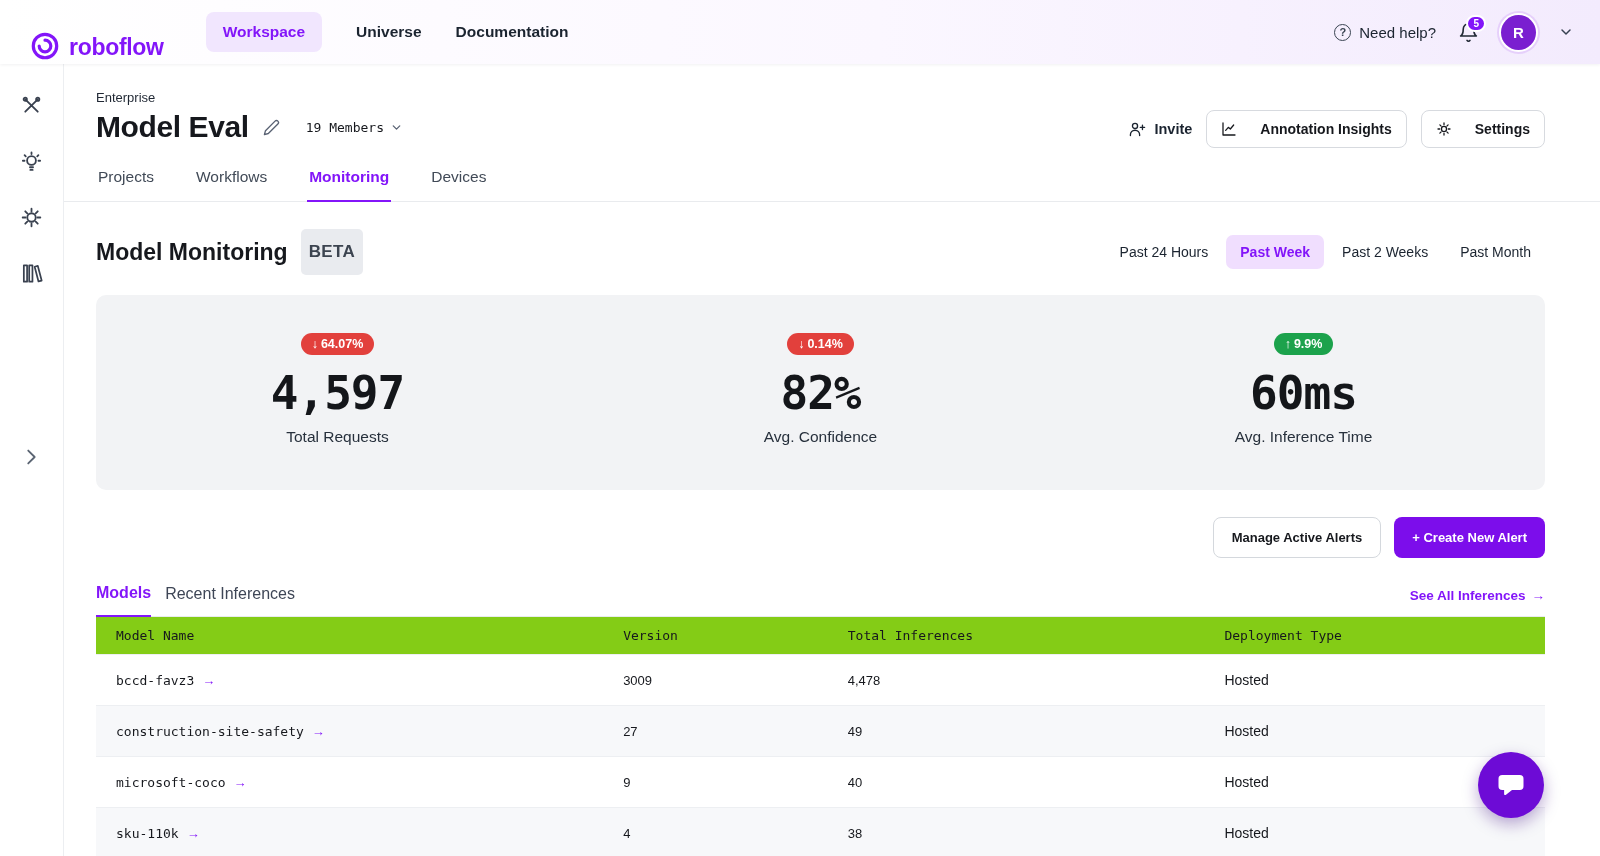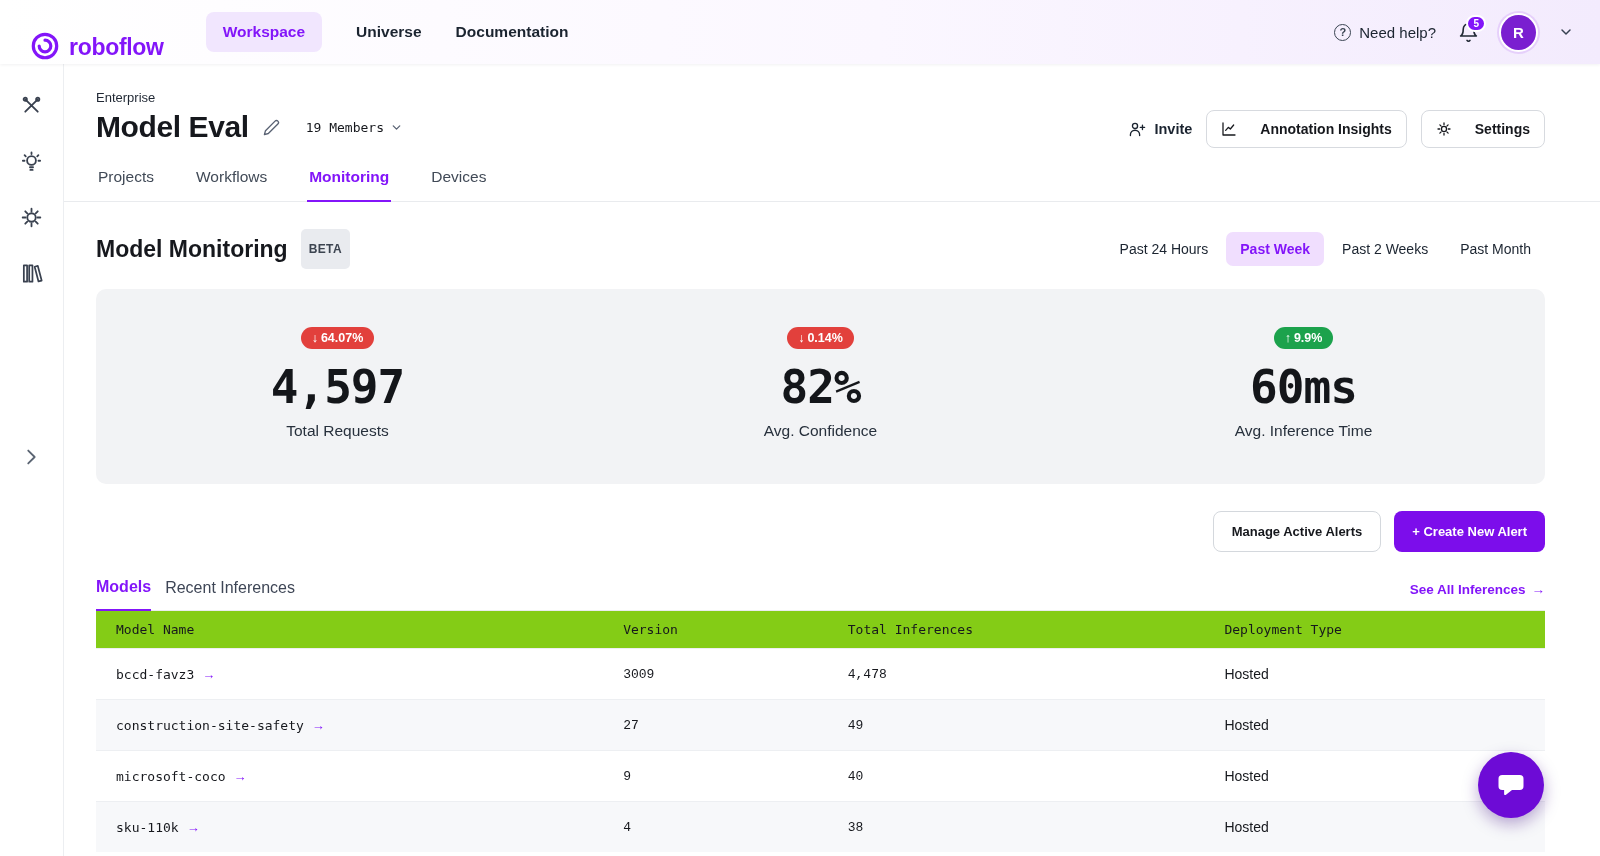--- a/index.html
+++ b/index.html
@@ -62,21 +62,21 @@
     cursor: pointer; font-family: inherit; }
 
   .ws-tabs { display: flex; gap: 38px; margin: 20px -55px 0 -32px; padding: 0 55px 0 32px;
     border-bottom: 1px solid #e9ebee; }
   .ws-tab { padding: 0 2px 14px; font-size: 15.5px; font-weight: 500; color: #414a57; cursor: pointer; }
   .ws-tab.active { color: #8315F9; font-weight: 600; border-bottom: 2px solid #8315F9; margin-bottom: -1px; }
 
   
   .mm-head { display: flex; align-items: center; margin-top: 27px; }
   .mm-title { font-size: 23px; font-weight: 700; color: #16181d; }
-  .beta-badge { margin-left: 13px; background: #e9ebef; color: #3c4450; font-size: 12px;
+  .beta-badge { margin-left: 13px; background: #e9ebef; color: #3c4450; font-size: 17px;
     font-weight: 700; letter-spacing: .4px; border-radius: 5px; padding: 13px 8px; }
   .ranges { margin-left: auto; display: flex; align-items: center; gap: 4px; }
   .range { padding: 9px 14px; border-radius: 7px; font-size: 14px; font-weight: 500;
     color: #1b2430; cursor: pointer; }
   .range.active { background: #f0defe; color: #8315F9; font-weight: 600; }
 
   .stats-card { margin-top: 20px; background: #f2f3f5; border-radius: 10px;
     display: grid; grid-template-columns: 1fr 1fr 1fr; padding: 38px 0 44px; text-align: center; }
   .stat { display: flex; flex-direction: column; align-items: center; }
   .delta-badge { display: inline-flex; align-items: center; gap: 3px; border-radius: 999px;
@@ -101,21 +101,21 @@
     color: #8315F9; font-size: 13.5px; font-weight: 700; cursor: pointer; text-decoration: none; }
 
   table { width: 100%; border-collapse: collapse; }
   thead th { background: #84cc16; font-family: "DejaVu Sans Mono", "Liberation Mono", monospace;
     font-size: 13px; font-weight: 500; color: #16181d; text-align: left; padding: 11px 20px; }
   tbody td { padding: 17px 20px; font-size: 14px; color: #16181d; border-top: 1px solid #edeff2; }
   tbody tr:nth-child(even) { background: #f7f8fa; }
   .col-name { width: 35%; } .col-version { width: 15.5%; } .col-inf { width: 26%; } .col-dep { width: 23.5%; }
   .model-link { display: inline-flex; align-items: flex-start; gap: 8px; text-decoration: none;
     font-family: "DejaVu Sans Mono", "Liberation Mono", monospace; font-size: 13px; color: #16181d; cursor: pointer; }
-  .num-cell { font-family: Liberation Mono, monospace; font-size: 13px; }
+  .num-cell { font-family: Liberation Sans, sans-serif; font-size: 13px; }
   .row-arrow { color: #8315F9; font-weight: 700; font-family: "Liberation Sans", sans-serif; }
 
   .chat-fab { position: fixed; right: 56px; bottom: 38px; width: 66px; height: 66px;
     border-radius: 50%; background: #6d0bd6; display: flex; align-items: center; justify-content: center;
     cursor: pointer; box-shadow: 0 6px 16px rgba(60,8,130,.35); z-index: 20; }
 </style>
 </head>
 <body>
 
 <header class="navbar">

